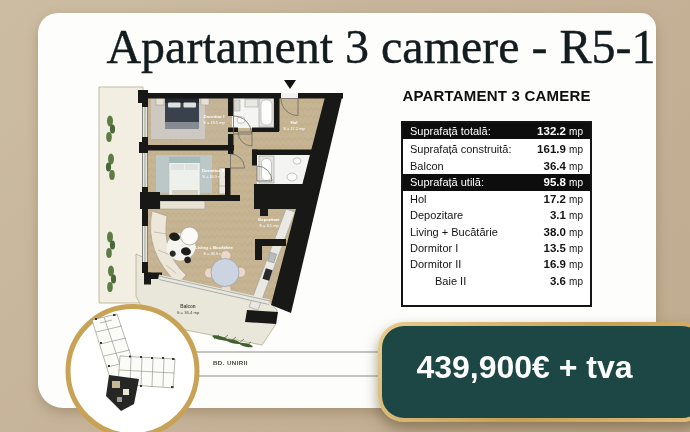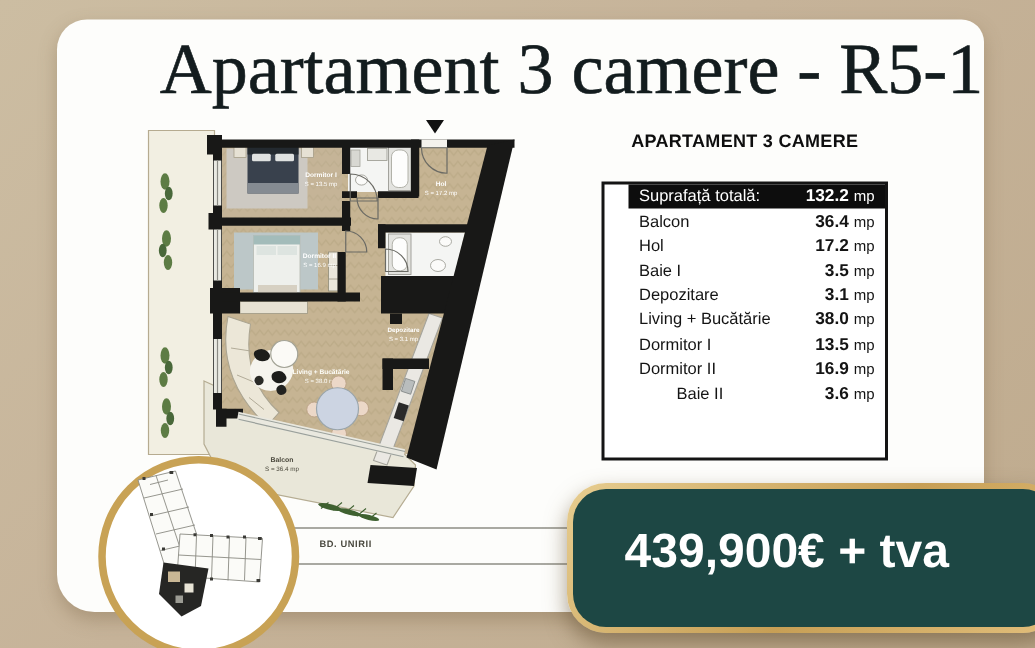--- a/index.html
+++ b/index.html
@@ -1,22 +1,22 @@
 <!DOCTYPE html>
 <html><head>
 <meta charset="utf-8">
 <style>
   html,body{margin:0;padding:0;}
   body{width:690px;height:432px;background:linear-gradient(135deg,#ccbda2 0%,#c6b399 45%,#bfab8e 100%);font-family:"Liberation Sans",sans-serif;position:relative;overflow:hidden;}
   .card{position:absolute;left:38px;top:13px;width:618px;height:395px;background:#fdfdfb;border-radius:20px 15px 22px 25px;box-shadow:0 5px 12px rgba(118,95,62,0.35);}
   .title{position:absolute;left:72px;top:19px;width:618px;text-align:center;font-family:"Liberation Serif",serif;font-size:48px;color:#131c1e;-webkit-text-stroke:0.4px #131c1e;letter-spacing:0px;white-space:nowrap;}
   .planlayer{position:absolute;left:0;top:0;width:690px;height:432px;}
   .spec{position:absolute;left:401px;top:121px;width:191px;height:186px;border:2px solid #141414;box-sizing:border-box;background:#fff;}
-  .spechead{position:absolute;left:376px;top:87px;width:241px;text-align:center;font-size:12px;font-weight:bold;color:#0e0e0e;letter-spacing:0.2px;white-space:nowrap;}
-  .row{display:flex;justify-content:space-between;align-items:center;font-size:11px;color:#141414;padding:0 7px;margin-left:16px;}
+  .spechead{position:absolute;left:376px;top:87px;width:241px;text-align:center;font-size:15px;font-weight:bold;color:#0e0e0e;letter-spacing:0.2px;white-space:nowrap;}
+  .row{display:flex;justify-content:space-between;align-items:center;font-size:11px;color:#141414;padding:0 7px;}
   .rowb{background:#0d0d0d;color:#fff;}
   .num{font-weight:bold;font-size:11.5px;}
   .num span{font-weight:normal;font-size:10px;}
   .badge{position:absolute;left:378px;top:322px;width:330px;height:100px;border-radius:26px;background:linear-gradient(135deg,#e7cd90,#c79f55 55%,#e2bf7c);box-shadow:0 7px 14px rgba(98,78,47,.55);}
   .badgein{position:absolute;left:4px;top:4px;right:4px;bottom:4px;border-radius:22px;background:#1d4744;display:flex;align-items:center;justify-content:center;}
   .badgein div{color:#fff;font-size:32px;font-weight:bold;padding-right:37px;padding-bottom:9px;letter-spacing:0px;white-space:nowrap;}
 </style>
 </head>
 <body>
 
@@ -311,31 +311,35 @@
   </g>
   </svg>
 
 <div class="spechead">APARTAMENT 3 CAMERE</div>
 
 <div class="spec">
   <div class="row rowb" style="height:16px;">
       <span>Suprafață totală:</span>
       <span class="num">132.2 <span>mp</span></span>
     </div>
+  <div class="row" style="height:17.2px;margin-top:1px;">
+      <span>Suprafață construită:</span>
+      <span class="num">161.9 <span>mp</span></span>
+    </div>
   <div class="row" style="height:17px;">
       <span>Balcon</span>
       <span class="num">36.4 <span>mp</span></span>
     </div>
+  <div class="row rowb" style="height:16.5px;">
+      <span>Suprafață utilă:</span>
+      <span class="num">95.8 <span>mp</span></span>
+    </div>
   <div class="row" style="height:16.4px;">
       <span>Hol</span>
       <span class="num">17.2 <span>mp</span></span>
-    </div>
-  <div class="row" style="height:16.4px;">
-      <span>Baie I</span>
-      <span class="num">3.5 <span>mp</span></span>
     </div>
   <div class="row" style="height:16.4px;">
       <span>Depozitare</span>
       <span class="num">3.1 <span>mp</span></span>
     </div>
   <div class="row" style="height:16.4px;">
       <span>Living + Bucătărie</span>
       <span class="num">38.0 <span>mp</span></span>
     </div>
   <div class="row" style="height:16.4px;">

